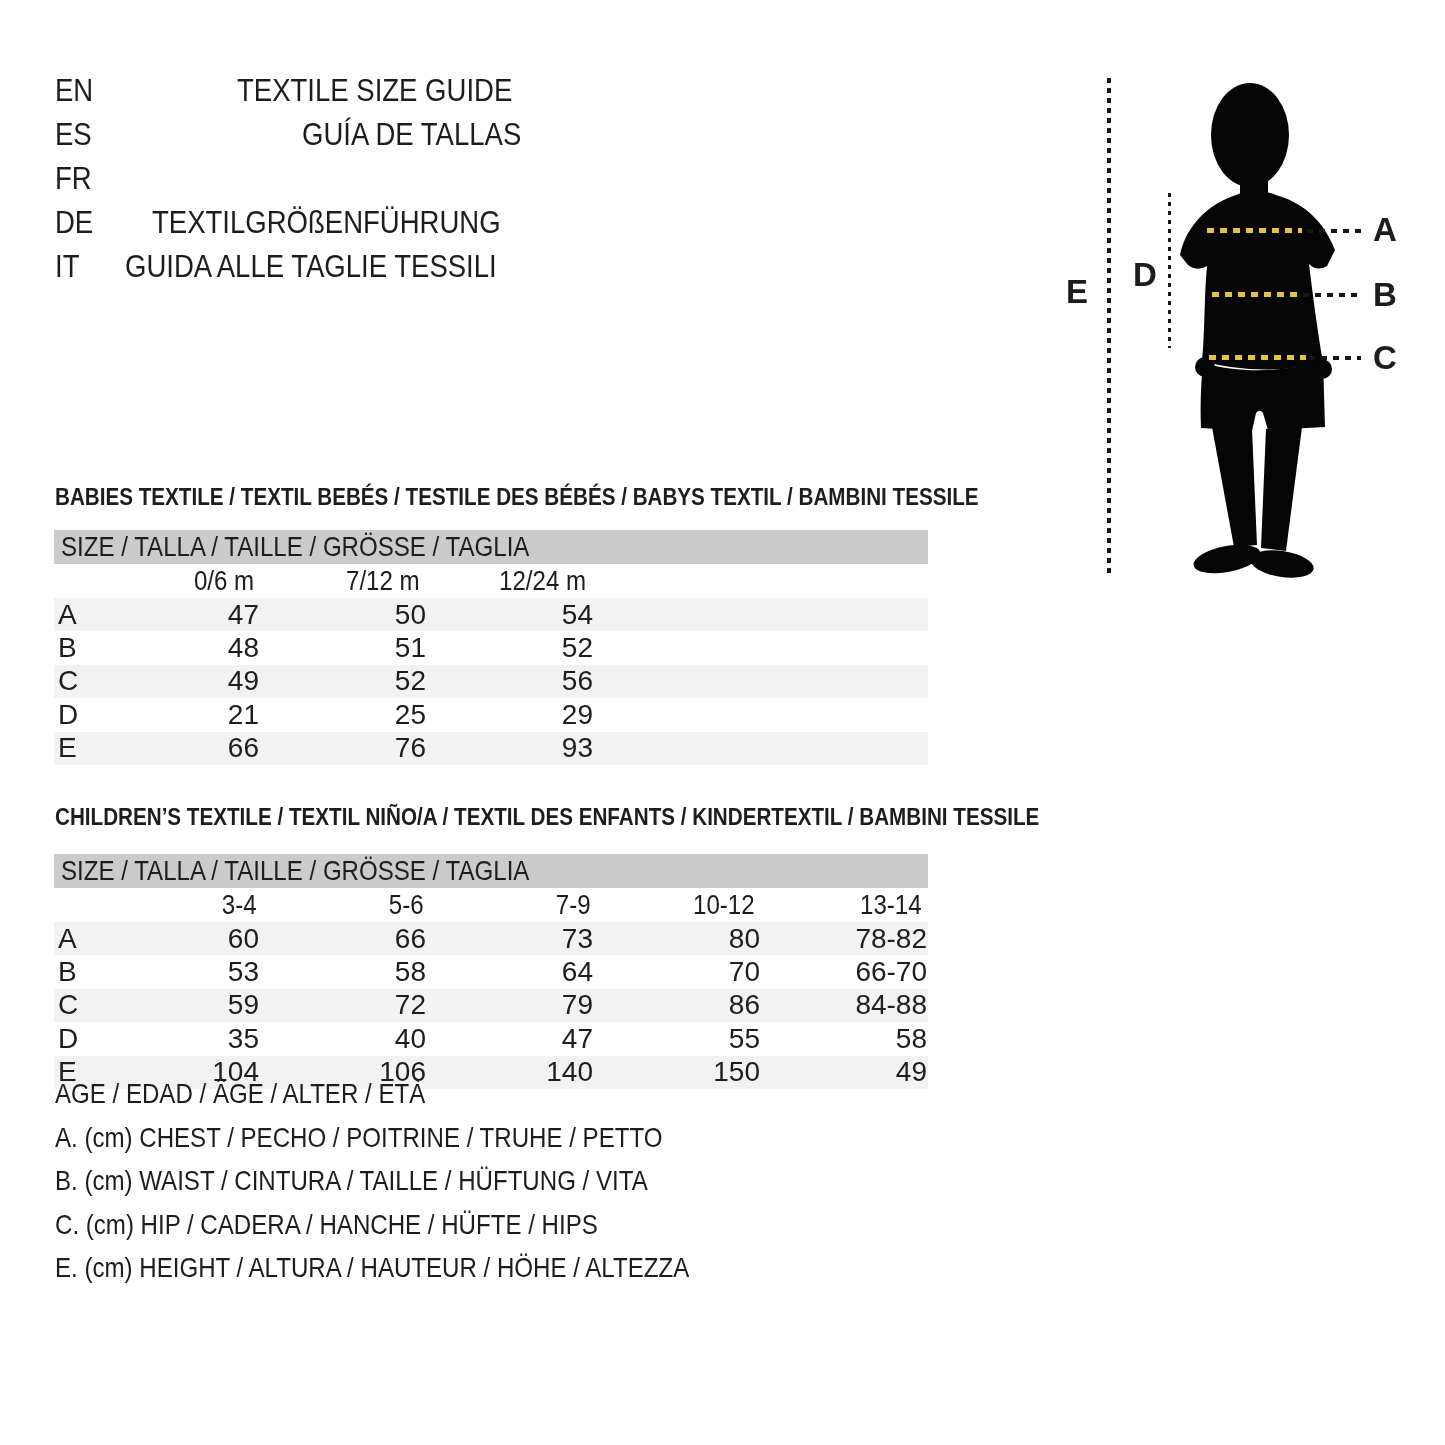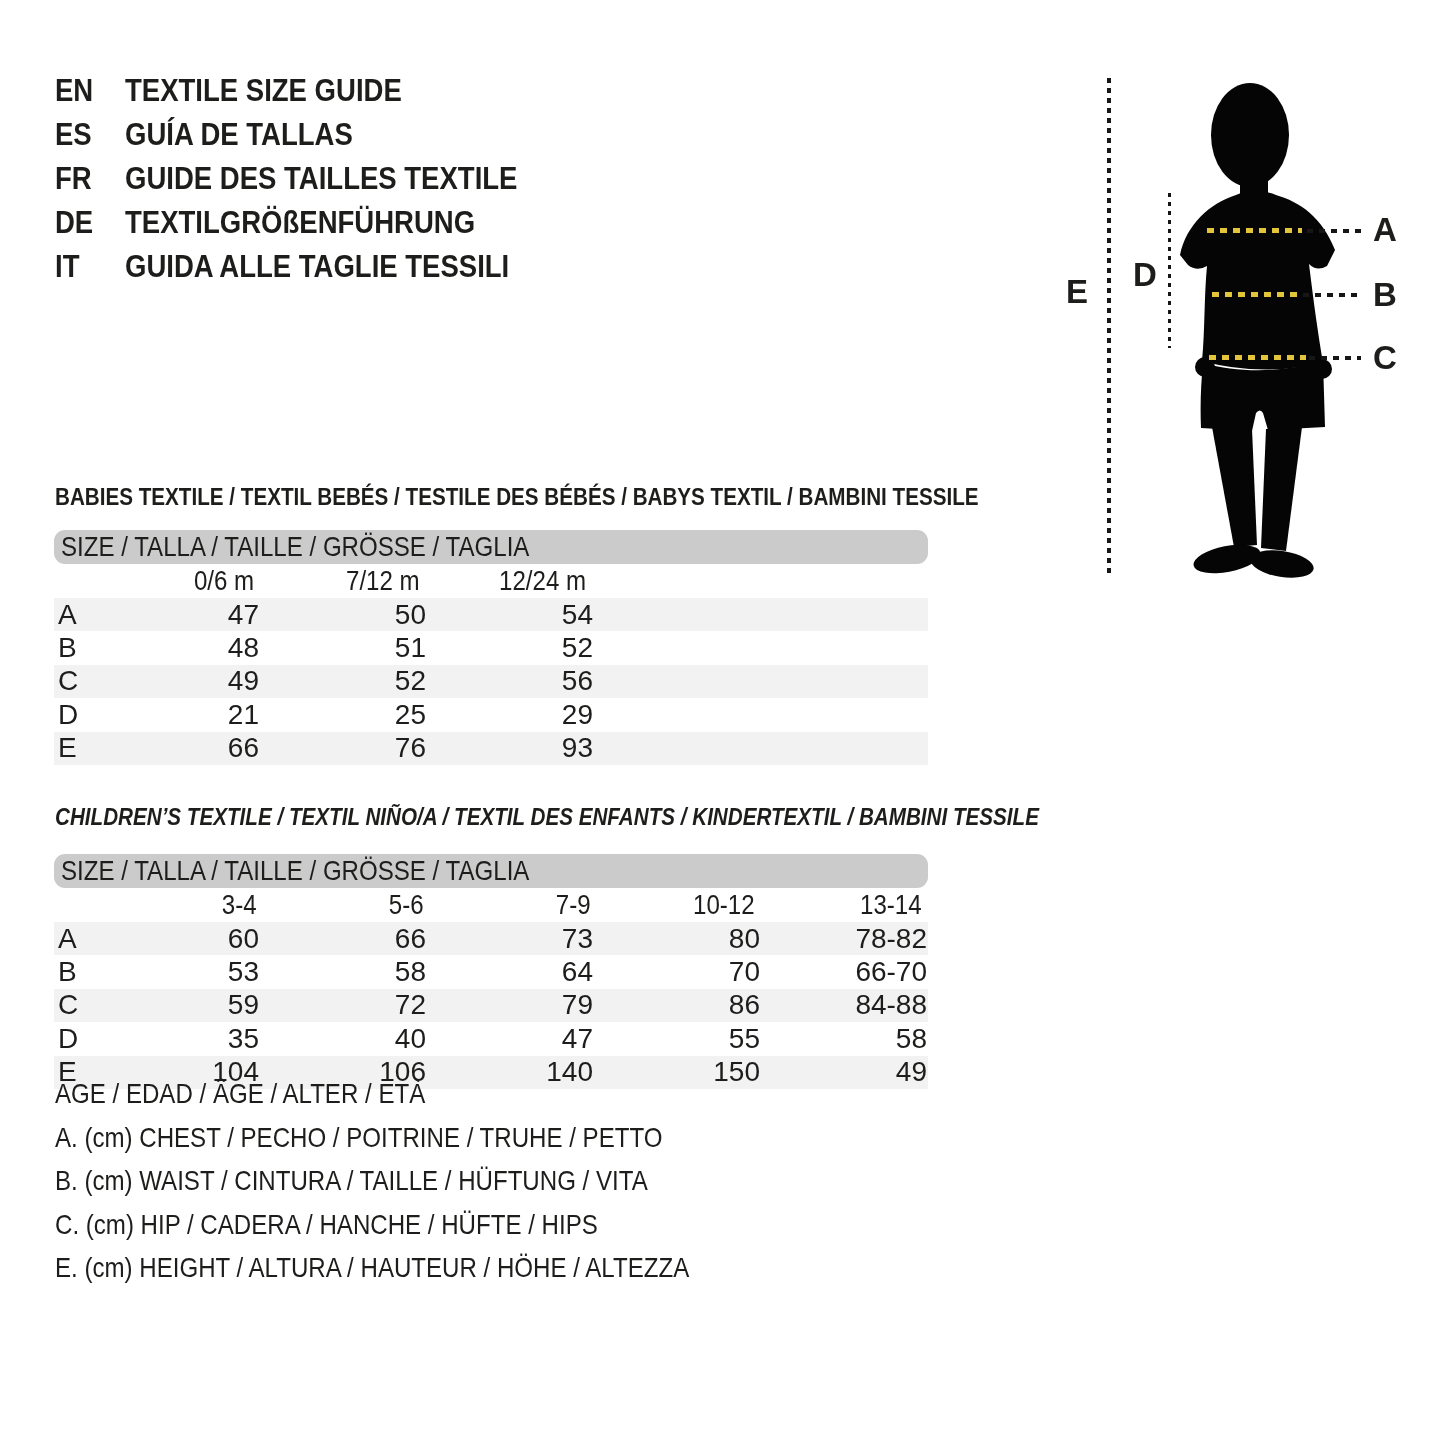--- a/index.html
+++ b/index.html
@@ -6,33 +6,33 @@
   .page {
     position:relative; width:1445px; height:1445px; overflow:hidden;
     background:#ffffff; color:#1d1d1b;
     font-family:"Liberation Sans", sans-serif;
   }
   .cond   { display:inline-block; transform:scaleX(0.86); transform-origin:0 50%; white-space:nowrap; }
   .cond-c { display:inline-block; transform:scaleX(0.86); transform-origin:50% 50%; white-space:nowrap; }
 
   
   .lang-header { position:absolute; left:55px; top:68px; }
-  .lang-row   { display:flex; height:44px; line-height:44px; font-size:32px; font-weight:700; }
+  .lang-row   { display:flex; height:44px; line-height:44px; font-size:32px; font-weight:400;justify-content:space-between; }
   .lang-code  { width:70px; }
 
   
   .section-title { position:absolute; left:55px; font-size:24px; font-weight:700; line-height:34px; }
   .babies-title   { top:480px; }
-  .children-title { top:800px;font-style:italic; }
+  .children-title { top:800px; }
 
   
   .size-table { position:absolute; left:54px; width:874px; font-size:28px; }
   .babies-table   { top:530px; }
   .children-table { top:854px; }
-  .size-bar { height:34px; background:#cbcbcb; display:flex; align-items:center; padding-left:7px; box-sizing:border-box; font-weight:400;border-radius:11px; }
+  .size-bar { height:34px; background:#cbcbcb; display:flex; align-items:center; padding-left:7px; box-sizing:border-box; font-weight:400; }
   .trow  { display:flex; align-items:center; height:33.4px; }
   .trow.head { height:34px; }
   .trow.stripe { background:#f2f2f2; }
   .rlabel { width:38px; padding-left:4px; box-sizing:border-box; }
   .cell   { width:167px; text-align:right; }
 
   
   .legend { position:absolute; left:55px; top:1072px; }
   .legend-line { height:43.5px; line-height:43.5px; font-size:28px; font-weight:400; }
 
@@ -67,21 +67,20 @@
     <div class="lang-row">
       <span class="lang-code"><span class="cond">EN</span></span>
       <span class="lang-title"><span class="cond">TEXTILE SIZE GUIDE</span></span>
     </div>
     <div class="lang-row">
       <span class="lang-code"><span class="cond">ES</span></span>
       <span class="lang-title"><span class="cond">GUÍA DE TALLAS</span></span>
     </div>
     <div class="lang-row">
       <span class="lang-code"><span class="cond">FR</span></span>
-      <span class="lang-title"><span class="cond">GUIDE DES TAILLES TEXTILE</span></span>
     </div>
     <div class="lang-row">
       <span class="lang-code"><span class="cond">DE</span></span>
       <span class="lang-title"><span class="cond">TEXTILGRÖßENFÜHRUNG</span></span>
     </div>
     <div class="lang-row">
       <span class="lang-code"><span class="cond">IT</span></span>
       <span class="lang-title"><span class="cond">GUIDA ALLE TAGLIE TESSILI</span></span>
     </div>
   </div>

